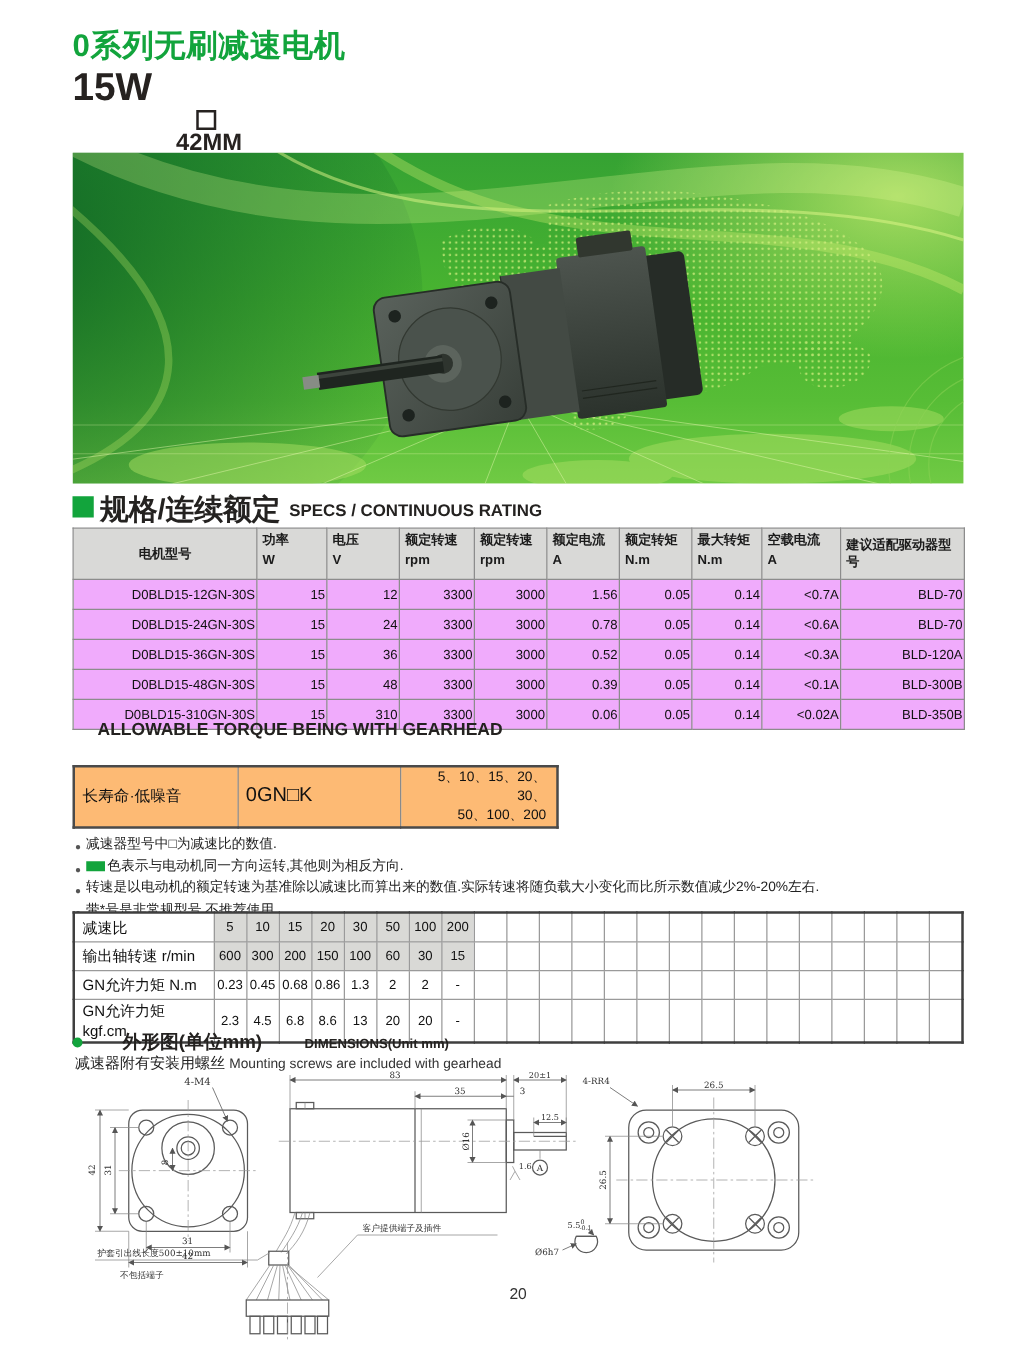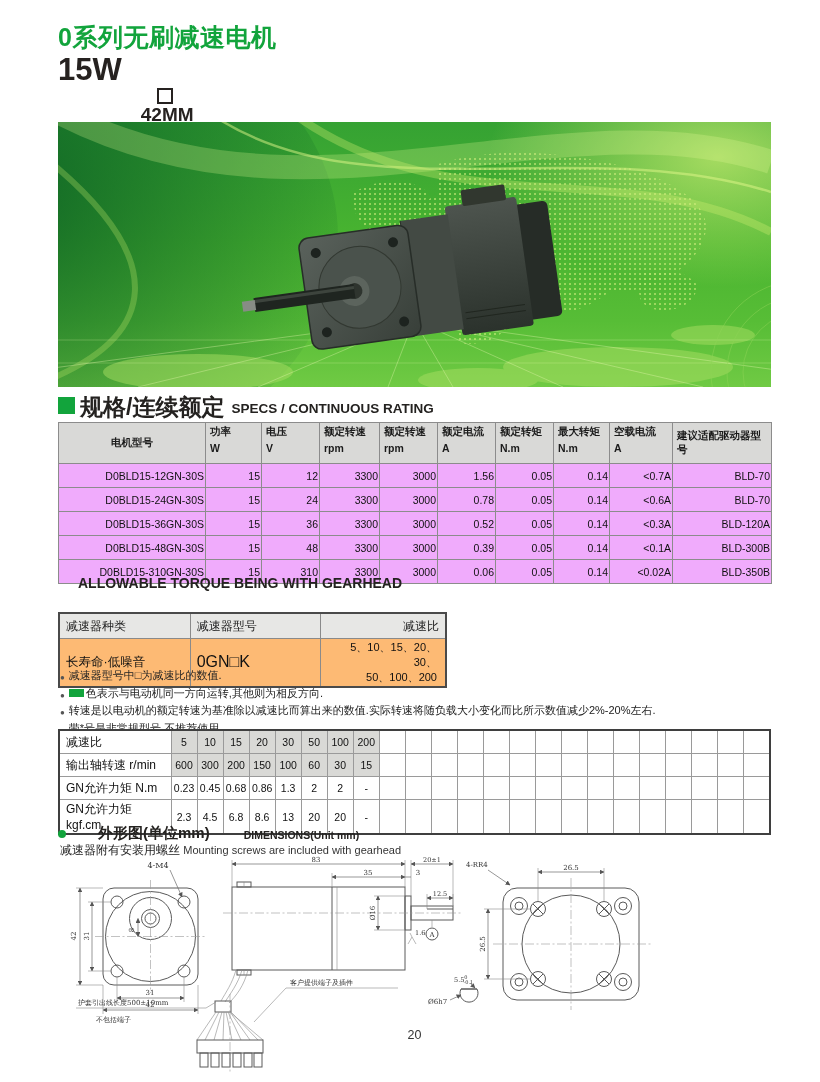--- a/index.html
+++ b/index.html
@@ -297,25 +297,20 @@
     <div class="en">ALLOWABLE TORQUE BEING WITH GEARHEAD</div>
   </div>
 
   <table class="gear-table">
     <colgroup>
         <col style="width:132px">
         <col style="width:131px">
         <col style="width:126px">
       </colgroup>
     <tbody>
-        <tr>
-      <th>减速器种类</th>
-      <th>减速器型号</th>
-      <th class="r">减速比</th>
-    </tr>
     <tr>
       <td>长寿命·低噪音</td>
       <td class="model">0GN□K</td>
       <td class="r">
         <div>5、10、15、20、30、</div>
         <div>50、100、200</div>
       </td>
     </tr>
   </tbody>
     </table>

